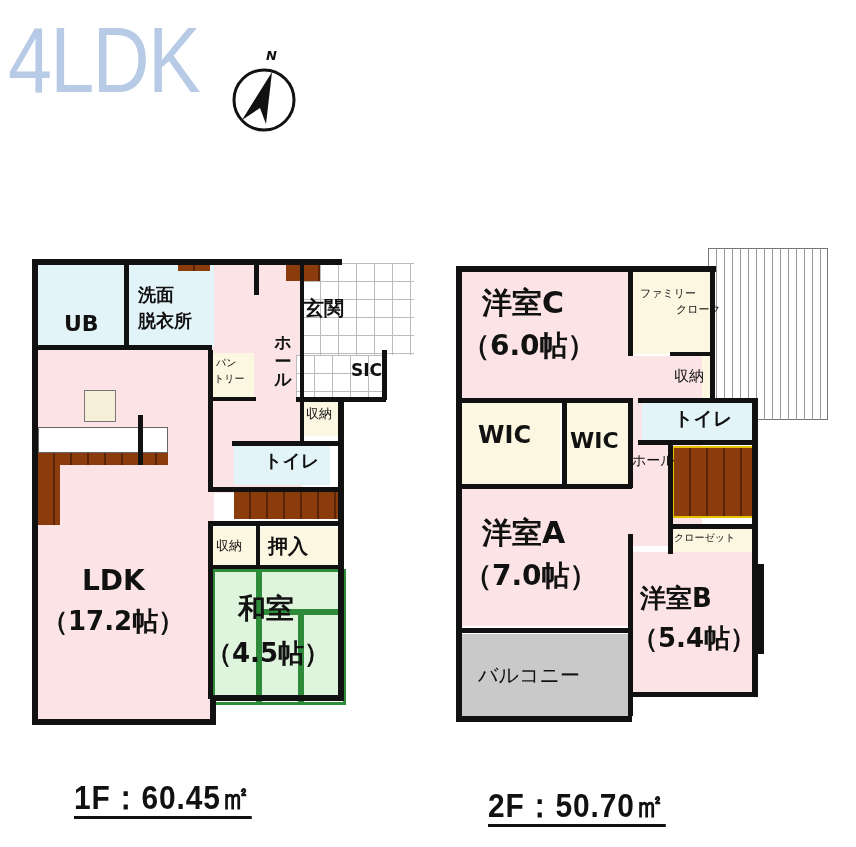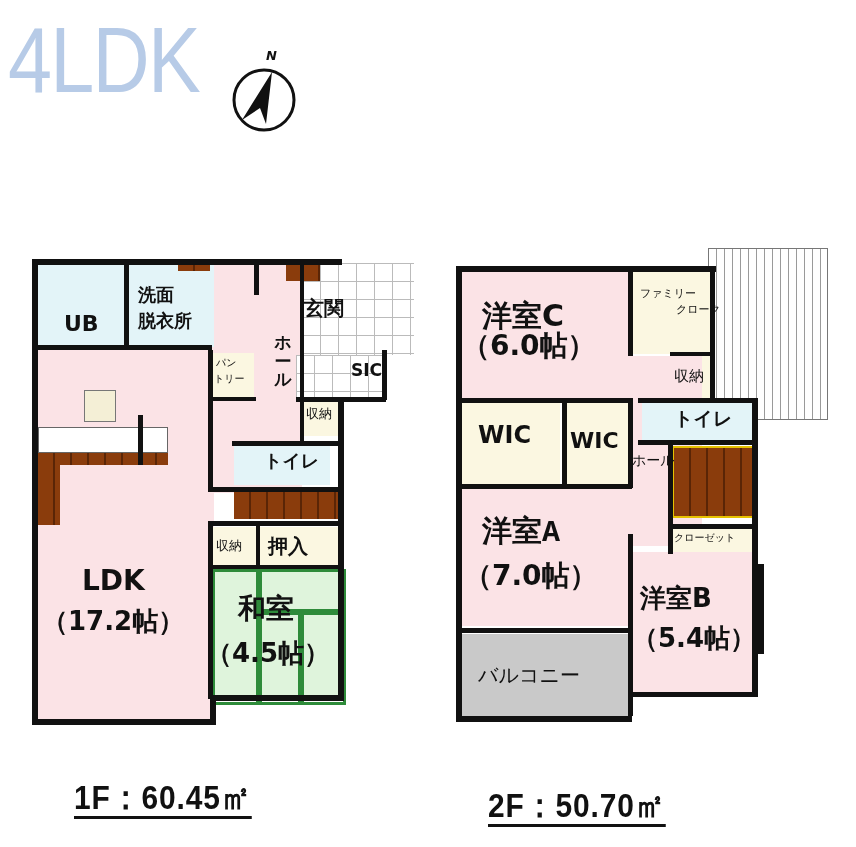--- a/index.html
+++ b/index.html
@@ -134,31 +134,31 @@
   <div class="abs wall" style="left:176px;top:290px;width:5px;height:182px;"></div>
   <div class="abs wall" style="left:4px;top:384px;width:176px;height:5px;"></div>
   <div class="abs wall" style="left:186px;top:154px;width:120px;height:5px;"></div>
   <div class="abs wall" style="left:300px;top:154px;width:6px;height:298px;"></div>
   <div class="abs wall" style="left:180px;top:448px;width:126px;height:5px;"></div>
   <div class="abs wall" style="left:216px;top:198px;width:5px;height:112px;"></div>
   <div class="abs wall" style="left:186px;top:196px;width:120px;height:5px;"></div>
   <div class="abs wall" style="left:216px;top:280px;width:90px;height:5px;"></div>
   <div class="abs wall" style="left:306px;top:320px;width:6px;height:90px;"></div>
 
-  <div class="lbl" style="left:30px;top:55px;font-size:30px;">洋室C</div>
+  <div class="lbl" style="left:30px;top:42px;font-size:30px;">洋室C</div>
   <div class="lbl" style="left:10px;top:86px;font-size:28px;">（6.0帖）</div>
   <div class="lbl xs" style="left:188px;top:44px;">ファミリー</div>
   <div class="lbl xs" style="left:188px;top:60px;margin-left:36px;">クローク</div>
   <div class="lbl" style="left:222px;top:124px;font-size:15px;font-weight:400;">収納</div>
   <div class="lbl sm" style="left:222px;top:164px;font-size:19px;">トイレ</div>
   <div class="lbl" style="left:26px;top:178px;font-size:24px;">WIC</div>
   <div class="lbl" style="left:118px;top:184px;font-size:22px;">WIC</div>
   <div class="lbl" style="left:180px;top:208px;font-size:14px;font-weight:400;">ホール</div>
   <div class="lbl" style="left:222px;top:288px;font-size:10px;font-weight:400;">クローゼット</div>
-  <div class="lbl" style="left:30px;top:272px;font-size:30px;font-family:Liberation Mono, monospace;">洋室A</div>
+  <div class="lbl" style="left:30px;top:272px;font-size:30px;">洋室A</div>
   <div class="lbl" style="left:12px;top:316px;font-size:28px;">（7.0帖）</div>
   <div class="lbl" style="left:188px;top:340px;font-size:26px;">洋室B</div>
   <div class="lbl" style="left:180px;top:380px;font-size:26px;">（5.4帖）</div>
   <div class="lbl" style="left:26px;top:420px;font-size:20px;font-weight:400;">バルコニー</div>
 </div>
 
 <div class="area" style="left:74px;top:780px;">1F：60.45㎡</div>
 <div class="area" style="left:488px;top:788px;">2F：50.70㎡</div>
 
 </body></html>

